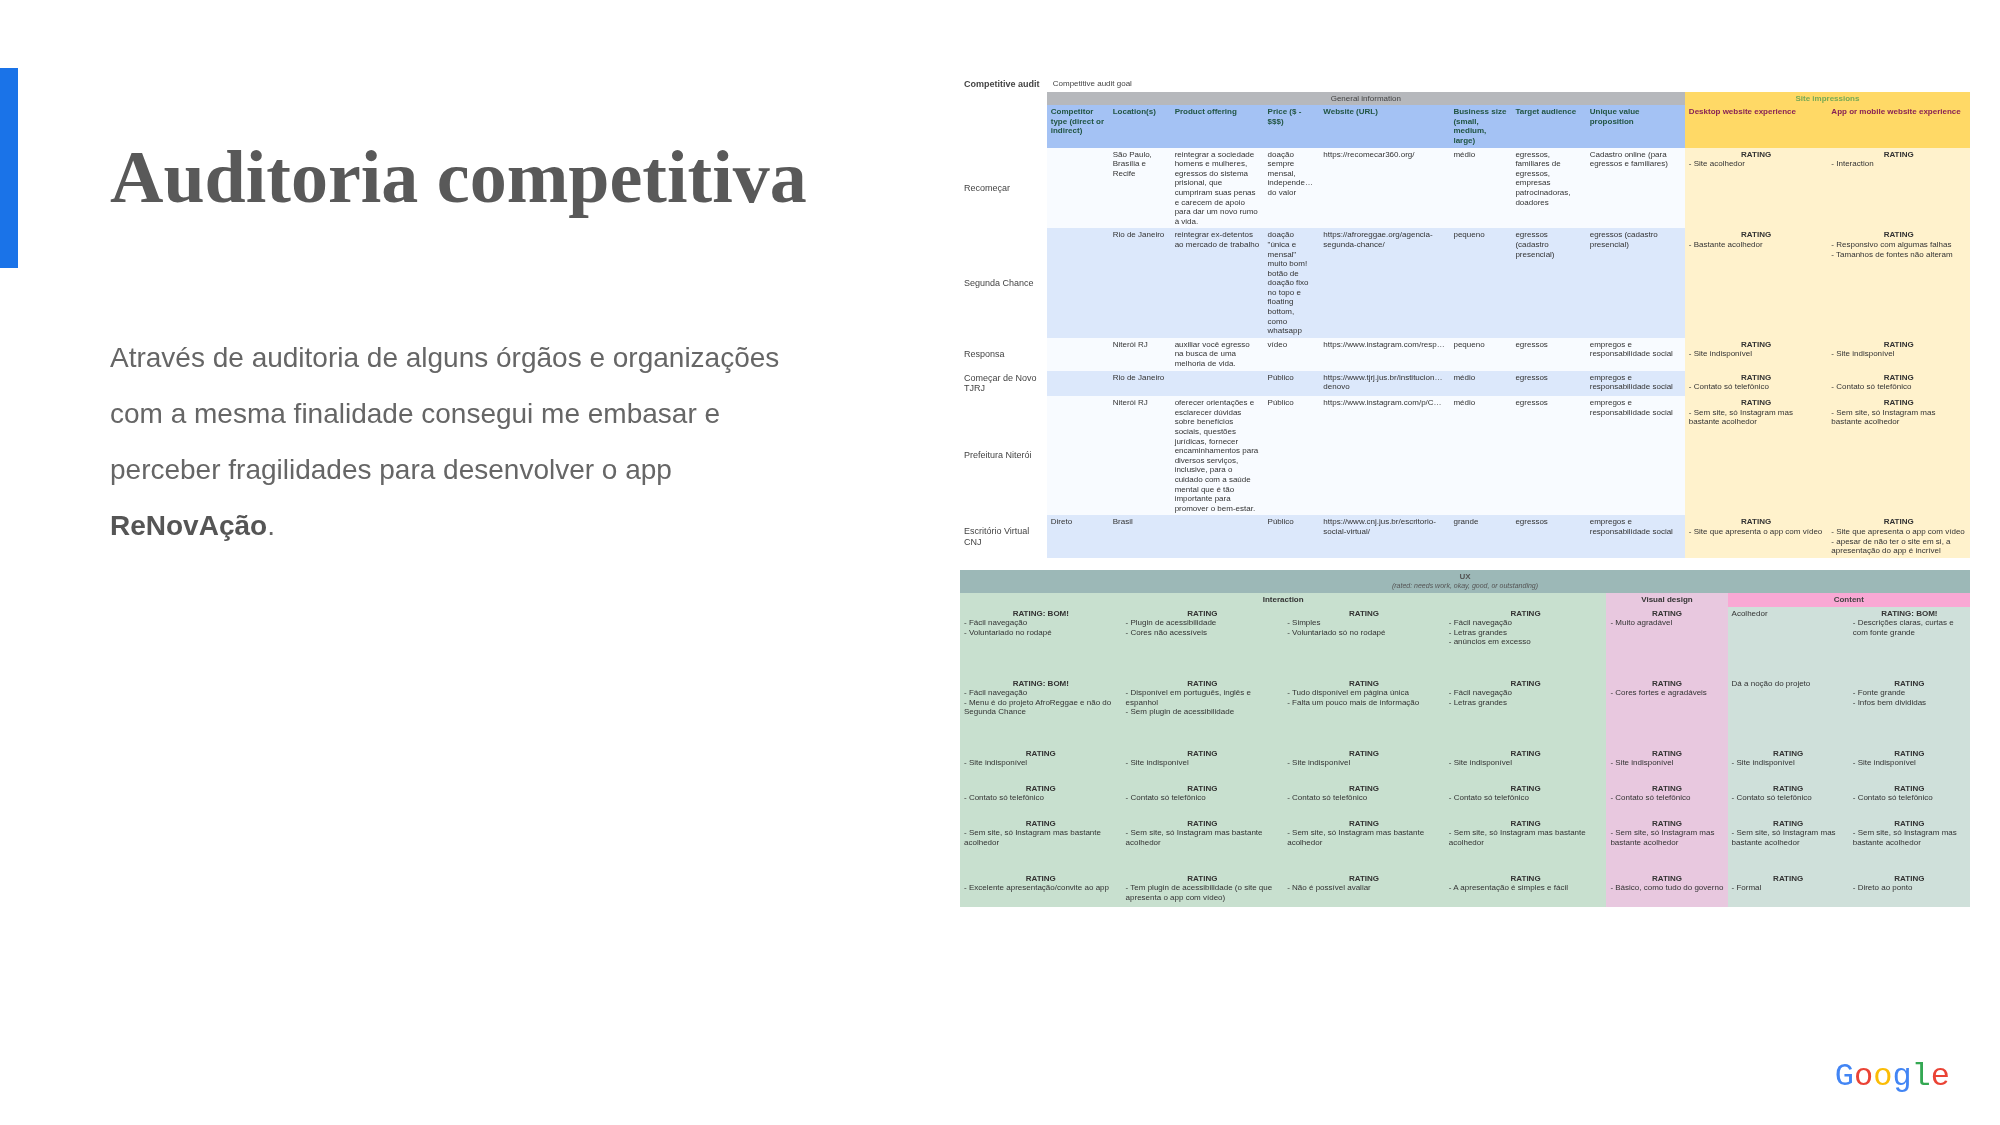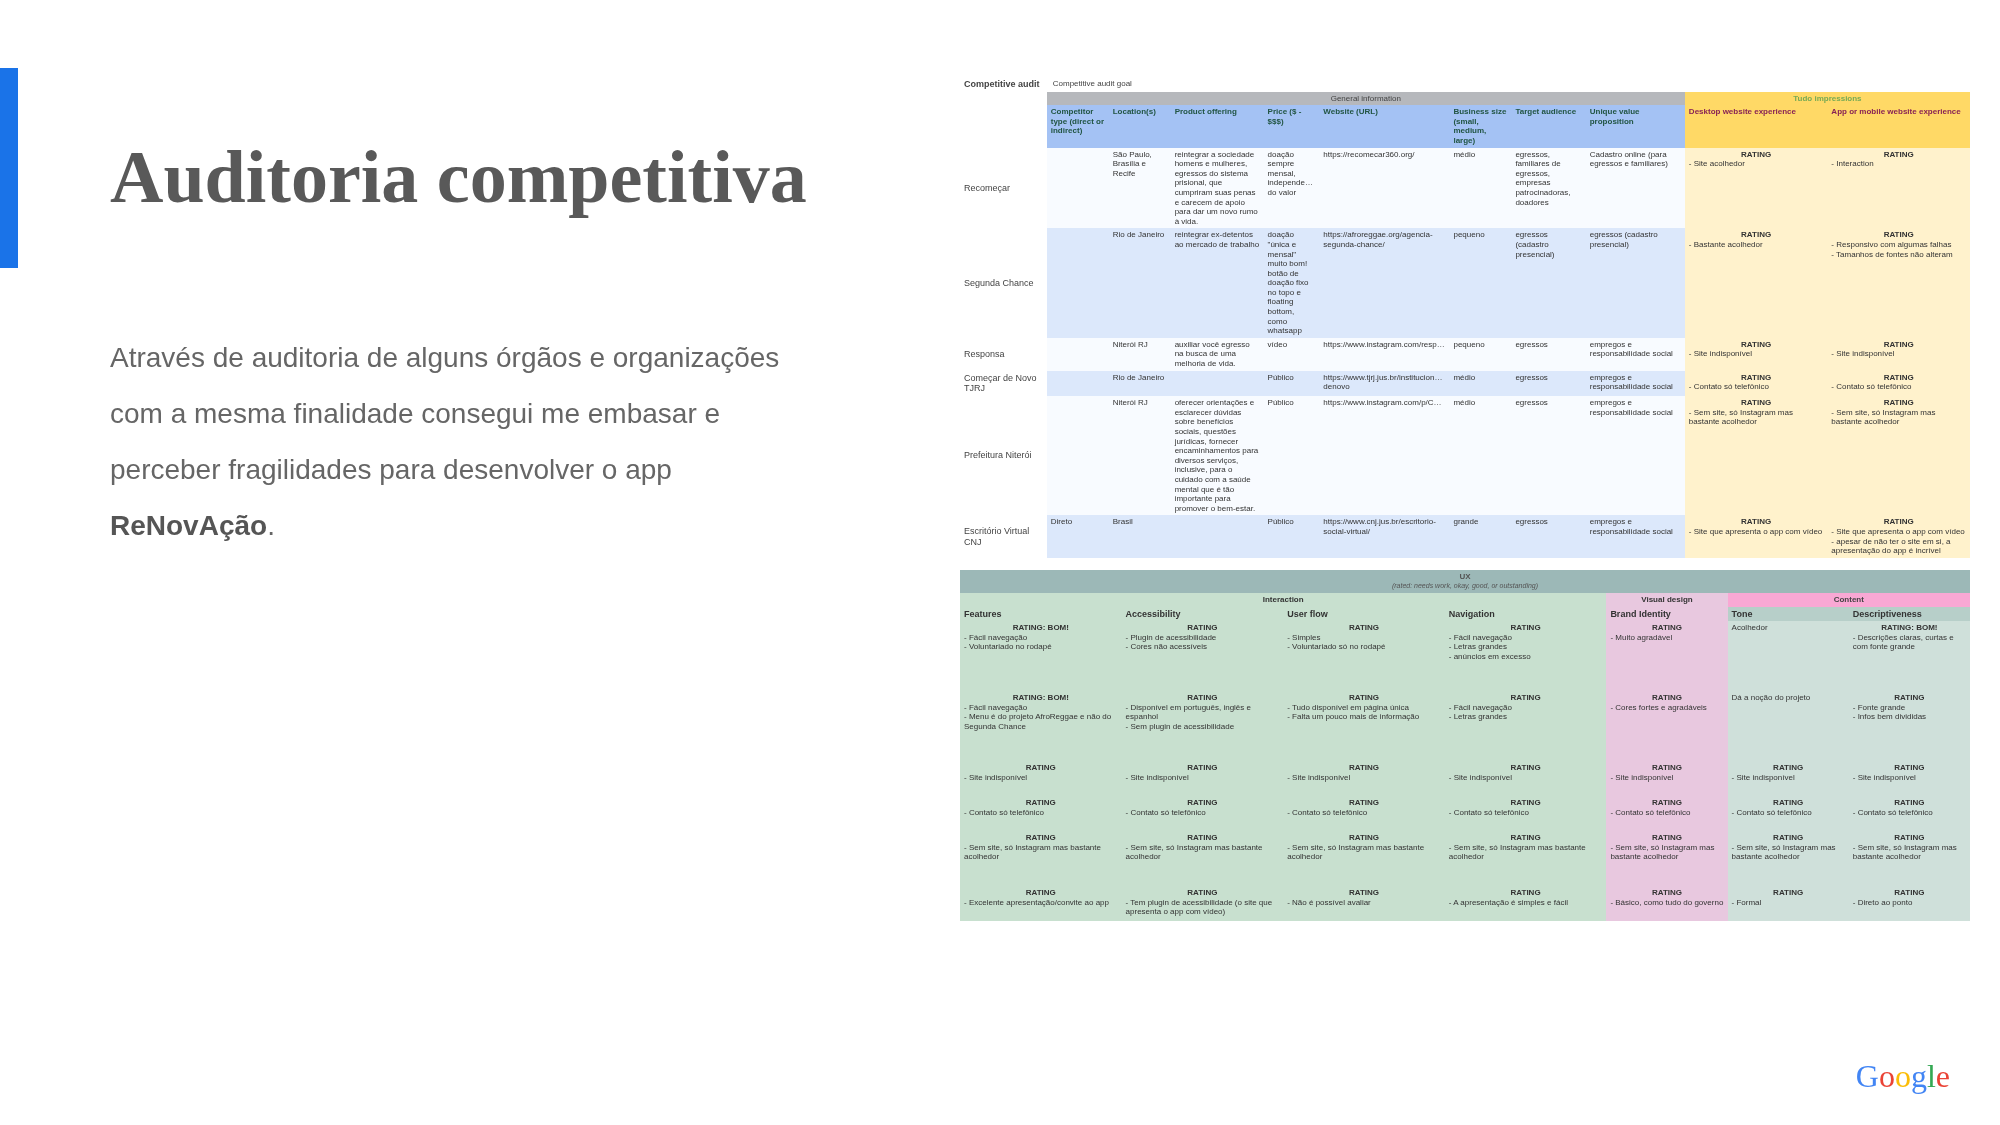--- a/index.html
+++ b/index.html
@@ -77,21 +77,21 @@
   .tbl2 .hdr-pink  { background: var(--pink);  font-weight:bold; color:#333; }
   .tbl2 .sub-hdr   { font-weight:bold; font-size:9px; }
   .green-cell { background: var(--green); }
   .pink-cell  { background: var(--pink); }
   .rating-b { font-weight: bold; display:block;text-align:center; }
 
   .logo {
     position: absolute;
     right: 50px; bottom: 30px;
     font-size: 32px;
-    font-family: Liberation Serif, serif;
+    font-family: Liberation Mono, monospace;
     font-weight: 500;
   }
   .logo span:nth-child(1){color:#4285F4}
   .logo span:nth-child(2){color:#EA4335}
   .logo span:nth-child(3){color:#FBBC05}
   .logo span:nth-child(4){color:#4285F4}
   .logo span:nth-child(5){color:#34A853}
   .logo span:nth-child(6){color:#EA4335}
 </style>
 </head>
@@ -123,21 +123,21 @@
         <col style="width:115px">
     </colgroup>
     <tbody>
         <tr>
       <td class="rowname" style="font-weight:bold;vertical-align:bottom">Competitive audit</td>
       <td colspan="10" class="hdr-grey" style="text-align:left;padding:3px 6px;background:#fff">Competitive audit goal</td>
     </tr>
     <tr>
       <td class="rowname"></td>
       <td colspan="8" class="hdr-grey">General information</td>
-      <td colspan="2" class="yellow-hdr" style="text-align:center;background:#ffd966;color:#7a5">Tudo impressions</td>
+      <td colspan="2" class="yellow-hdr" style="text-align:center;background:#ffd966;color:#7a5">Site impressions</td>
     </tr>
     <tr id="t1-headers">
       <td class="rowname"></td>
     <td class="hdr-blue">Competitor type (direct or indirect)</td>
           <td class="hdr-blue">Location(s)</td>
           <td class="hdr-blue">Product offering</td>
           <td class="hdr-blue">Price ($ - $$$)</td>
           <td class="hdr-blue">Website (URL)</td>
           <td class="hdr-blue">Business size (small, medium, large)</td>
           <td class="hdr-blue">Target audience</td>
@@ -247,29 +247,20 @@
       <td colspan="7" class="hdr-teal" style="background:#9cb8b7;color:#555">
         <span style="font-weight:bold">UX</span><br>
         <span style="font-style:italic;font-weight:normal;font-size:7px">(rated: needs work, okay, good, or outstanding)</span>
       </td>
     </tr>
     <tr>
       <td colspan="4" class="hdr-green" style="text-align:center">Interaction</td>
       <td class="hdr-pink" style="text-align:center">Visual design</td>
       <td colspan="2" class="hdr-teal" style="background:#f9a8d4;text-align:center;color:#444">Content</td>
     </tr>
-    <tr id="t2-headers">
-          <td class="green-cell sub-hdr">Features</td>
-          <td class="green-cell sub-hdr">Accessibility</td>
-          <td class="green-cell sub-hdr">User flow</td>
-          <td class="green-cell sub-hdr">Navigation</td>
-          <td class="pink-cell sub-hdr">Brand Identity</td>
-          <td class="green-cell sub-hdr" style="background: rgb(183, 207, 201);">Tone</td>
-          <td class="green-cell sub-hdr" style="background: rgb(183, 207, 201);">Descriptiveness</td>
-        </tr>
     </tbody>
       <tbody id="t2-body">
         <tr>
           <td class="green-cell" style="height: 70px;"><span class="rating-b">RATING: BOM!</span><span style="white-space: pre-line;">- Fácil navegação
 - Voluntariado no rodapé</span></td>
           <td class="green-cell" style="height: 70px;"><span class="rating-b">RATING</span><span style="white-space: pre-line;">- Plugin de acessibilidade
 - Cores não acessíveis</span></td>
           <td class="green-cell" style="height: 70px;"><span class="rating-b">RATING</span><span style="white-space: pre-line;">- Simples
 - Voluntariado só no rodapé</span></td>
           <td class="green-cell" style="height: 70px;"><span class="rating-b">RATING</span><span style="white-space: pre-line;">- Fácil navegação

